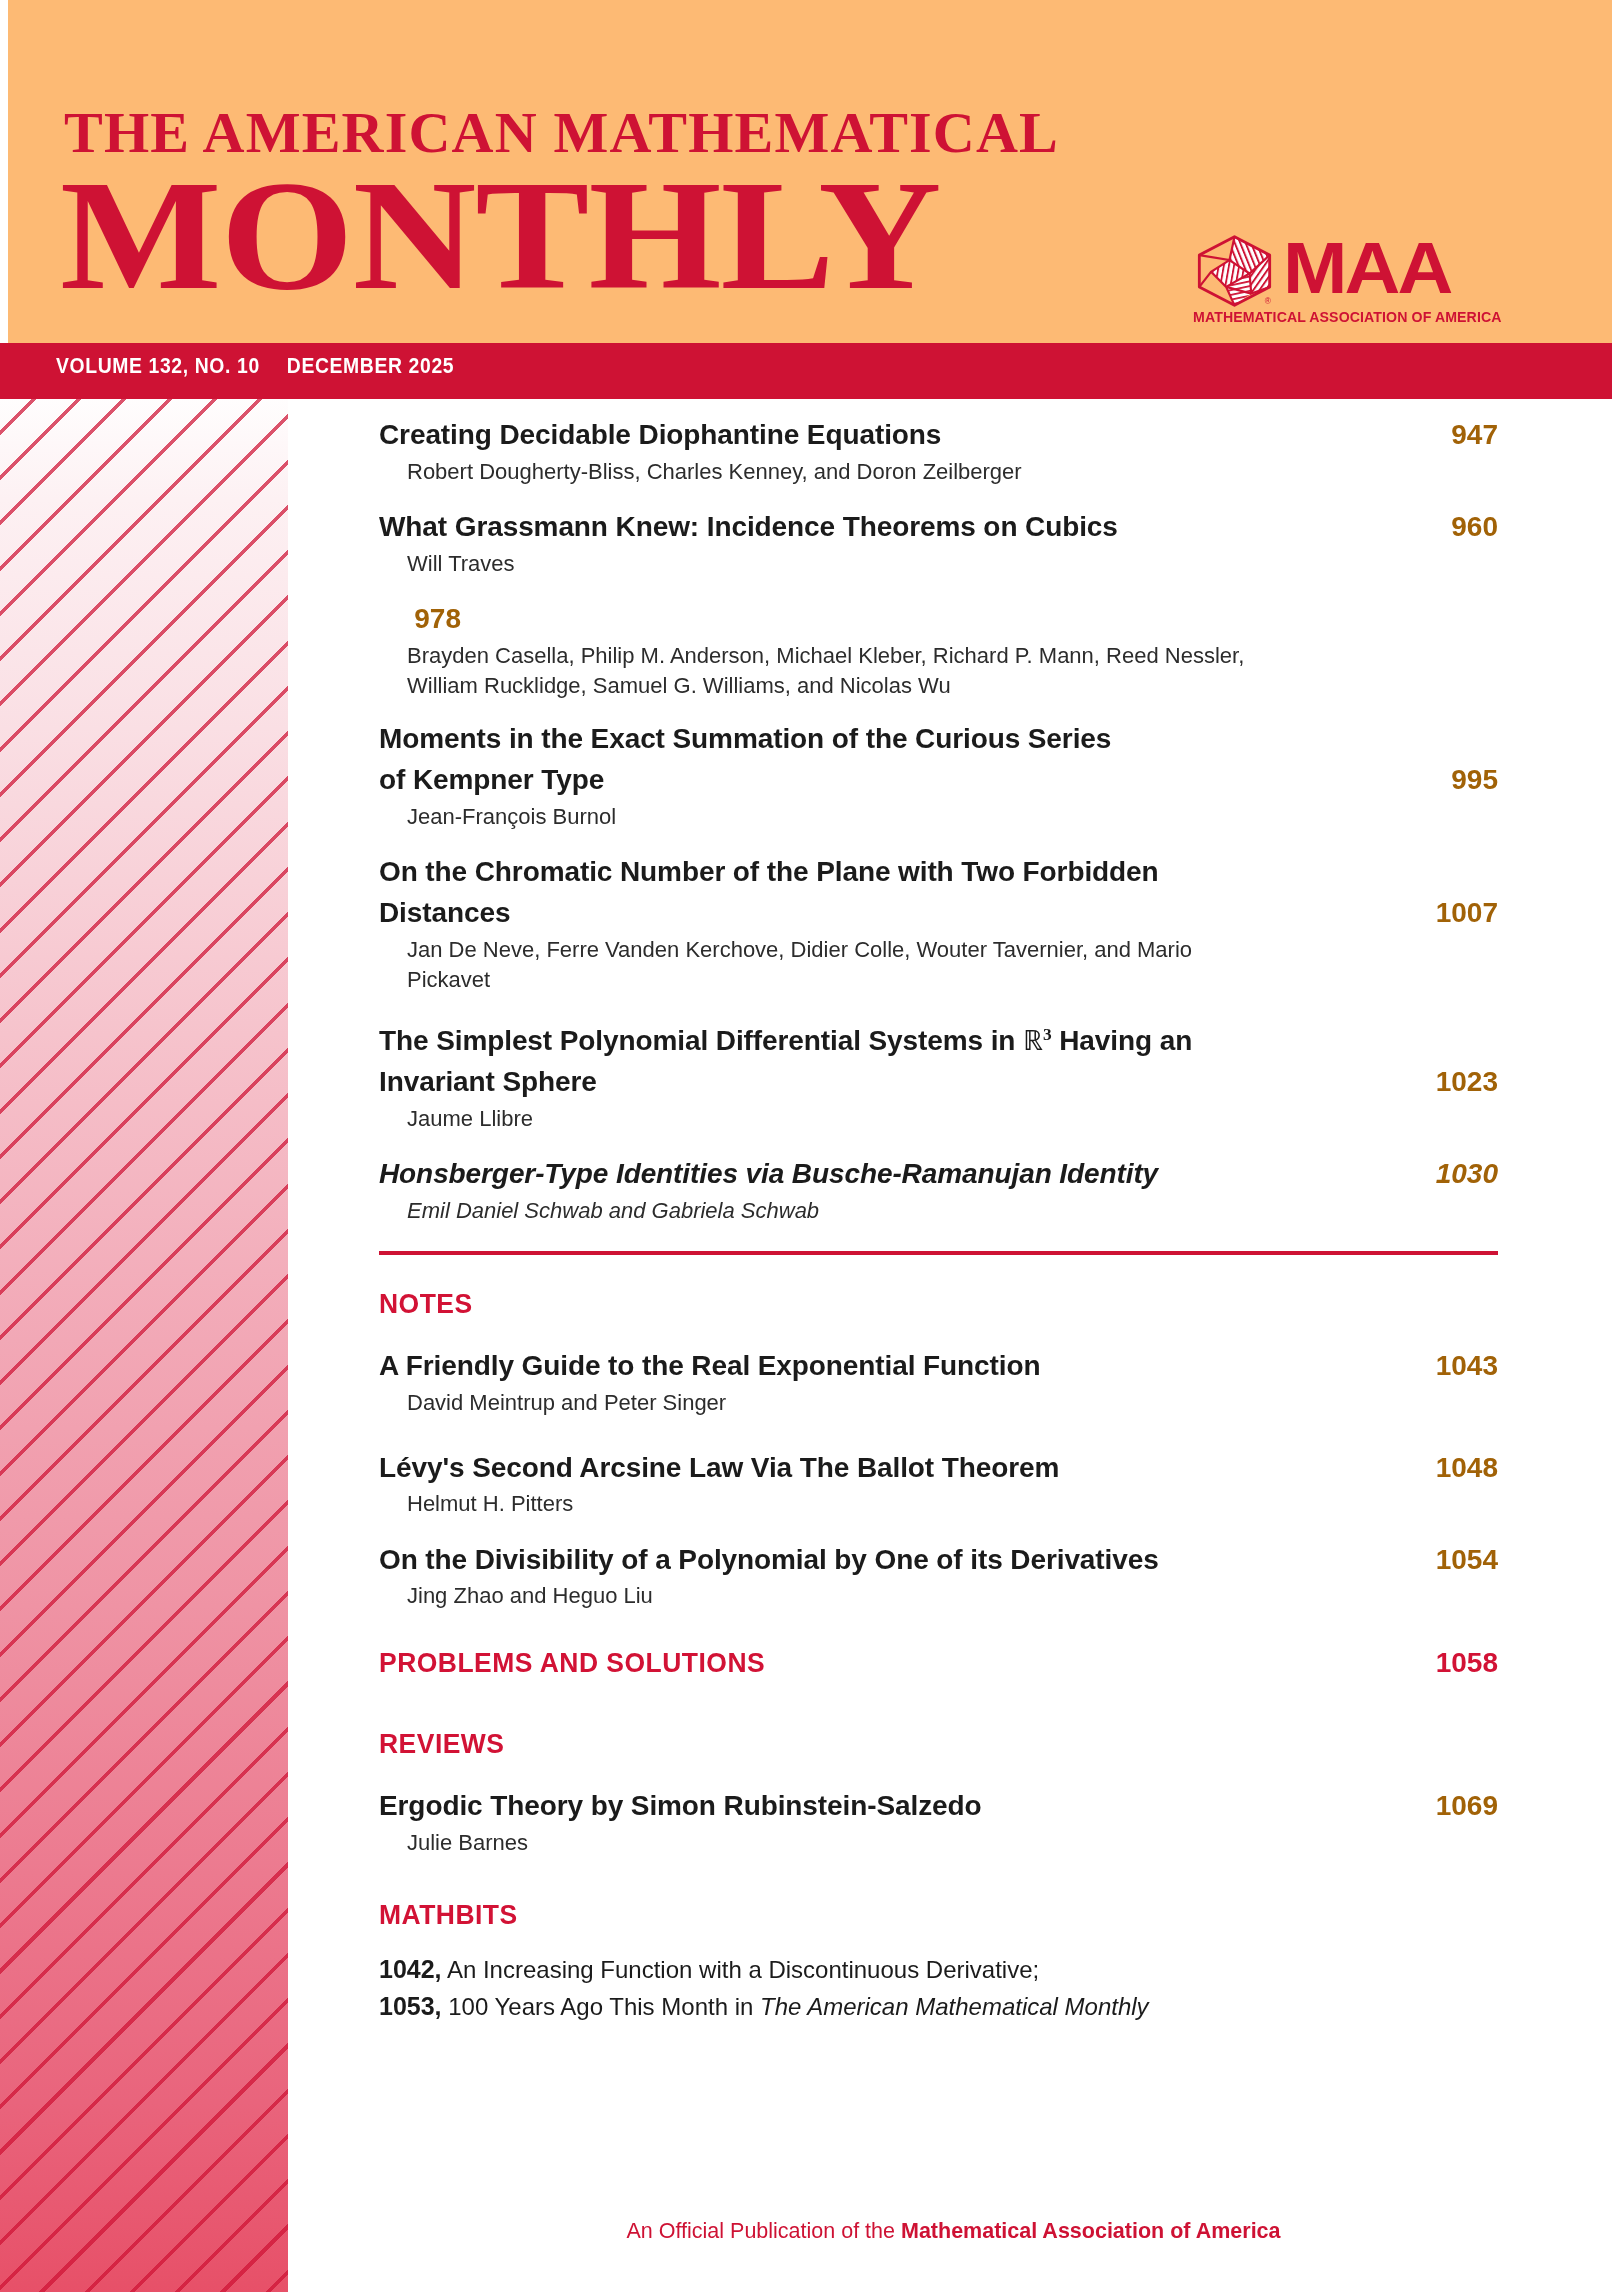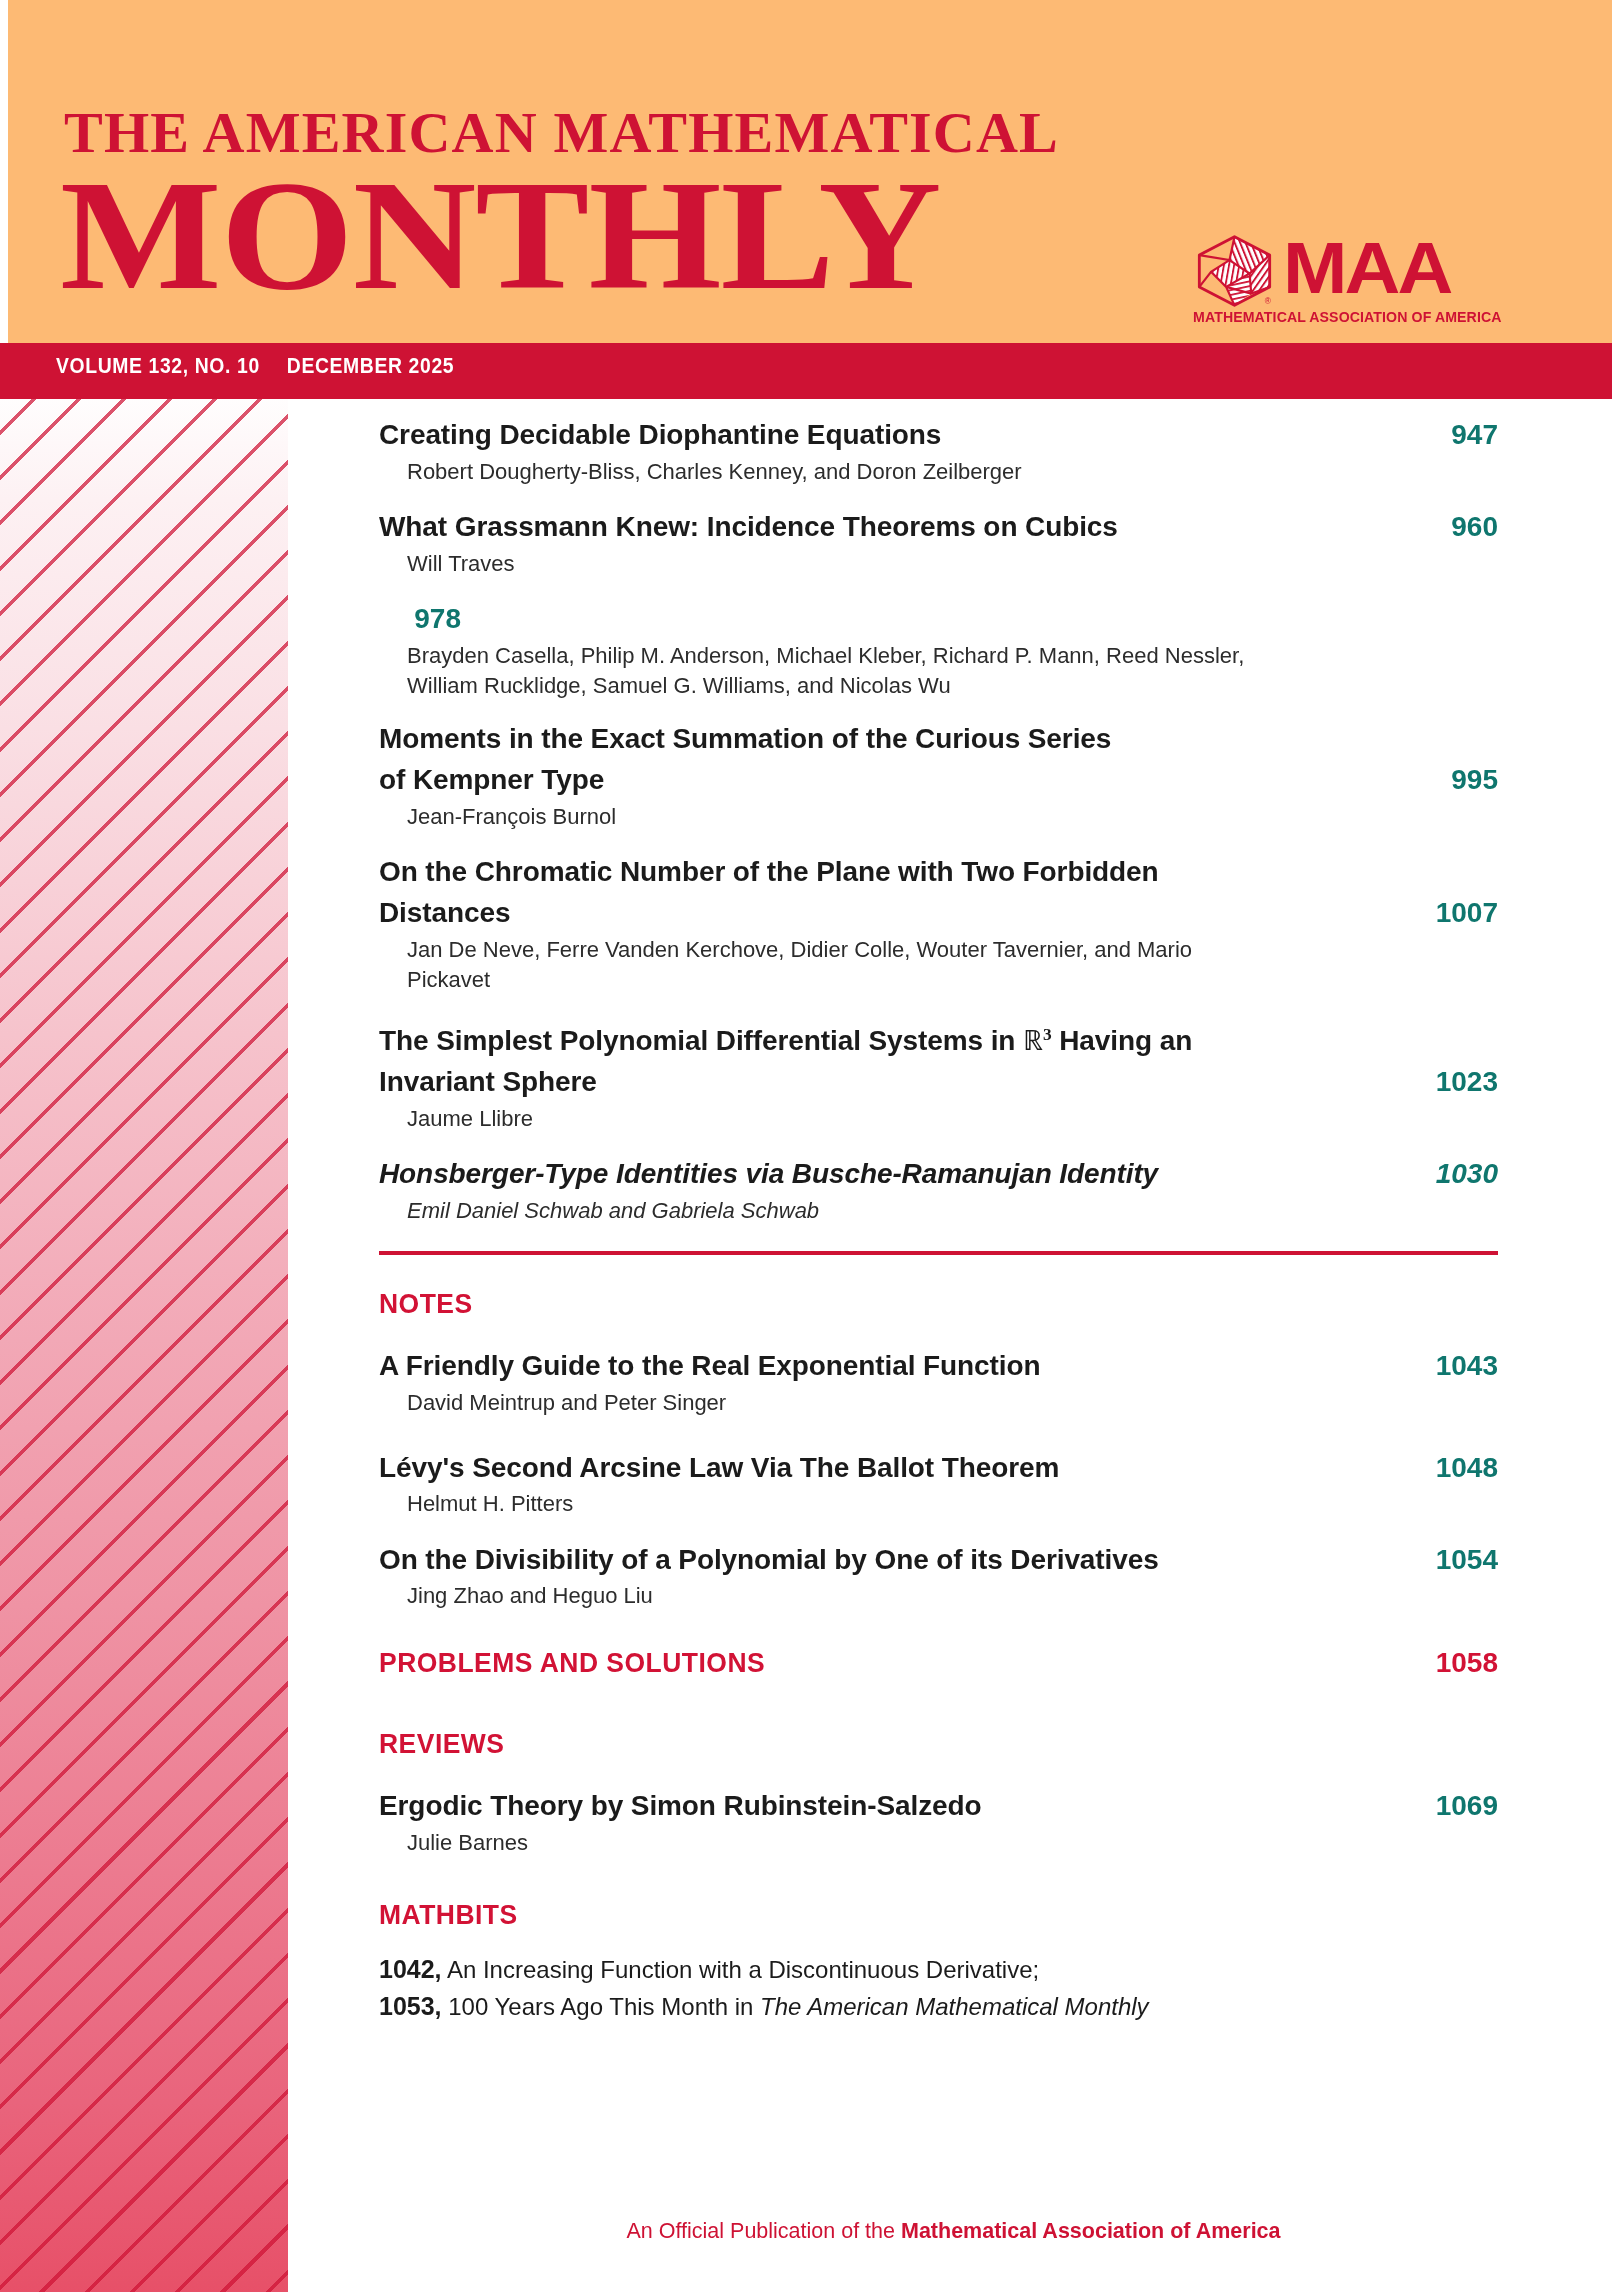--- a/index.html
+++ b/index.html
@@ -173,21 +173,21 @@
     color: #1b1b1b;
     letter-spacing: -0.1px;
     flex: 1 1 auto;
     max-width: 949px;
   }
   .entry-page {
     font-family: "Liberation Sans", sans-serif;
     font-weight: bold;
     font-size: 28px;
     line-height: 41px;
-    color: #0f766e;
+    color: #a16207;
     white-space: nowrap;
     flex: 0 0 auto;
     text-align: right;
     min-width: 82px;
     align-self: flex-end;
   }
   .entry-authors {
     font-family: "Liberation Sans", sans-serif;
     font-weight: normal;
     font-size: 22px;

